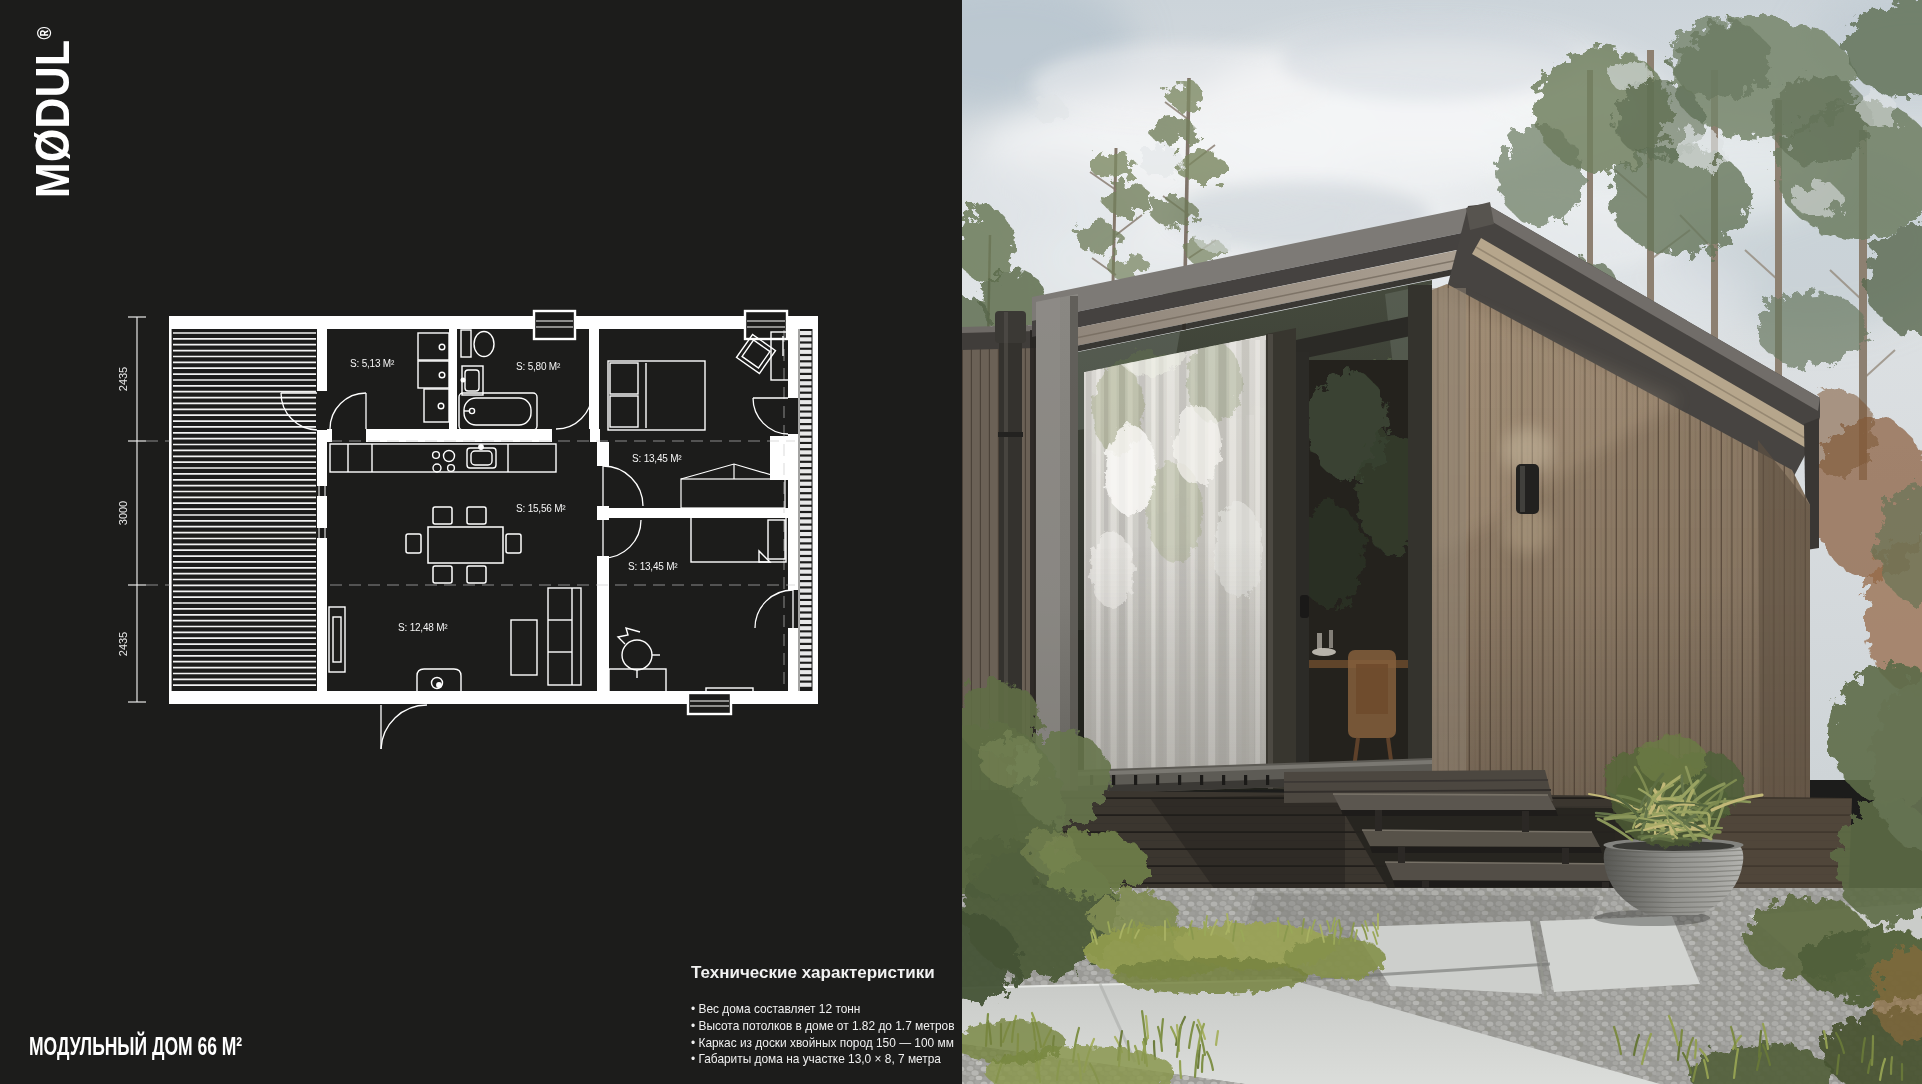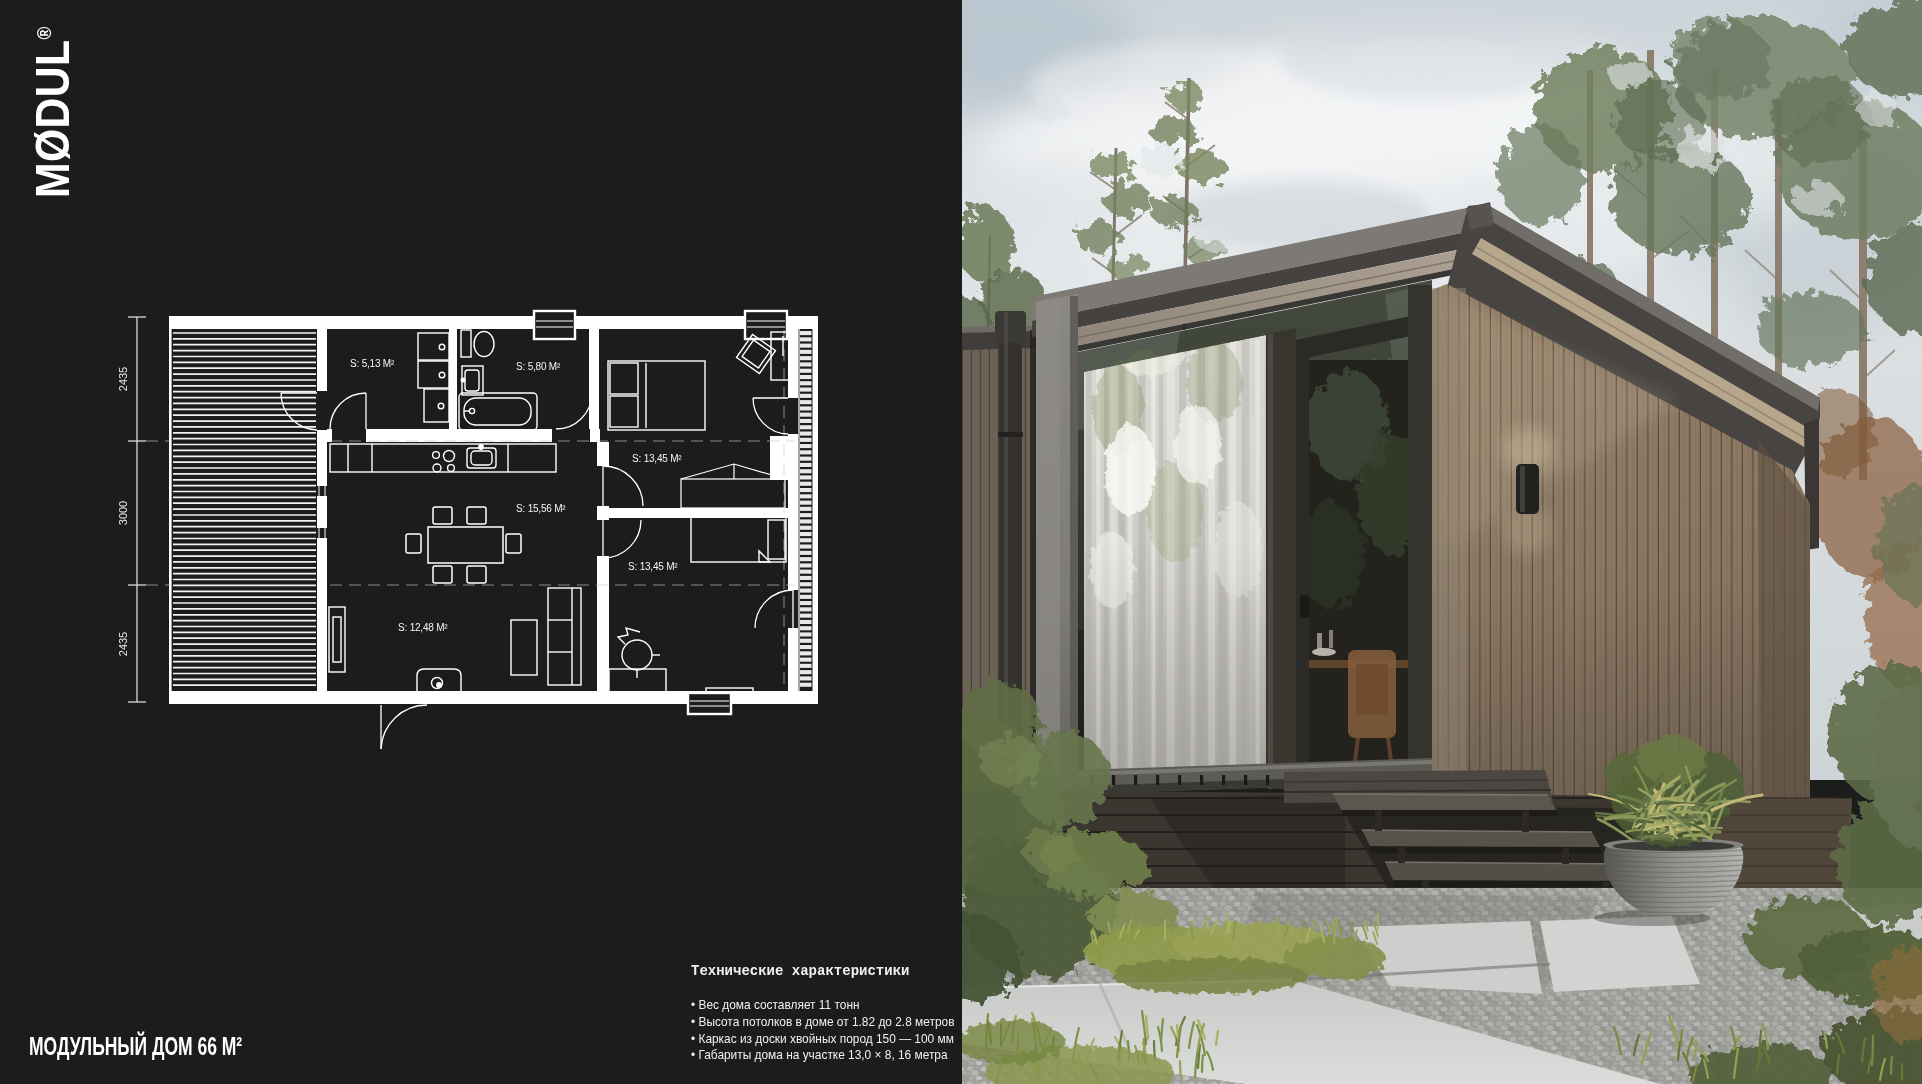--- a/index.html
+++ b/index.html
@@ -4,21 +4,21 @@
 <style>
   html,body{margin:0;padding:0;background:#1c1c1b;}
   body{width:1922px;height:1084px;overflow:hidden;font-family:"Liberation Sans",sans-serif;}
   .page{position:relative;width:1922px;height:1084px;background:#1c1c1b;}
   .logo{position:absolute;left:28px;top:198px;transform:rotate(-90deg) scaleX(0.87);transform-origin:0 0;
         color:#fff;font-weight:bold;font-size:49px;letter-spacing:0.5px;white-space:nowrap;line-height:1;}
   .logo sup{font-size:20px;vertical-align:18px;letter-spacing:0;}
   .title{position:absolute;left:29px;top:1032px;color:#fff;font-weight:bold;font-size:25px;letter-spacing:0px;white-space:nowrap;
          transform:scaleX(0.70);transform-origin:0 100%;}
   .specs{position:absolute;left:691px;top:963px;color:#f1f1f1;font-size:11.9px;}
-  .specs .h{font-weight:bold;font-size:14px;margin:0 0 19px 0;font-family:Liberation Mono, monospace;}
+  .specs .h{font-weight:bold;font-size:17px;margin:0 0 19px 0;}
   .specs .li{margin:0 0 2.8px 0;letter-spacing:0px;}
 </style>
 </head>
 <body>
 <div class="page">
   <div class="logo">MØDUL<sup>®</sup></div>
   <svg id="plan" style="position:absolute;left:0;top:0" width="960" height="1084" viewBox="0 0 960 1084" fill="none">
 <g stroke="#e8e8e8" stroke-width="1.2">
 <line x1="137" y1="317" x2="137" y2="702"></line>
 <line x1="128" y1="317" x2="146" y2="317"></line>
@@ -932,18 +932,18 @@
 <path d="M1684,829 Q1659,820 1639,818" stroke="#99a362" stroke-width="2.0"></path>
 <path d="M1690,827 Q1677,815 1669,811" stroke="#64744a" stroke-width="2.7"></path>
 <path d="M1696,839 Q1681,821 1665,810" stroke="#8a965a" stroke-width="2.5"></path>
 <path d="M1648,809 Q1655,793 1673,785" stroke="#99a362" stroke-width="2.2"></path>
 <path d="M1694,805 Q1675,803 1669,808" stroke="#c2b878" stroke-width="2.1"></path>
 </g>
   </svg>
   <div class="title">МОДУЛЬНЫЙ ДОМ 66 М²</div>
   <div class="specs">
     <div class="h">Технические характеристики</div>
-    <div class="li">• Вес дома составляет 11 тонн</div>
-    <div class="li">• Высота потолков в доме от 1.82 до 2.8 метров</div>
+    <div class="li">• Вес дома составляет 12 тонн</div>
+    <div class="li">• Высота потолков в доме от 1.82 до 1.7 метров</div>
     <div class="li">• Каркас из доски хвойных пород 150 — 100 мм</div>
-    <div class="li">• Габариты дома на участке 13,0 × 8, 16 метра</div>
+    <div class="li">• Габариты дома на участке 13,0 × 8, 7 метра</div>
   </div>
 </div>
 
 </body></html>

